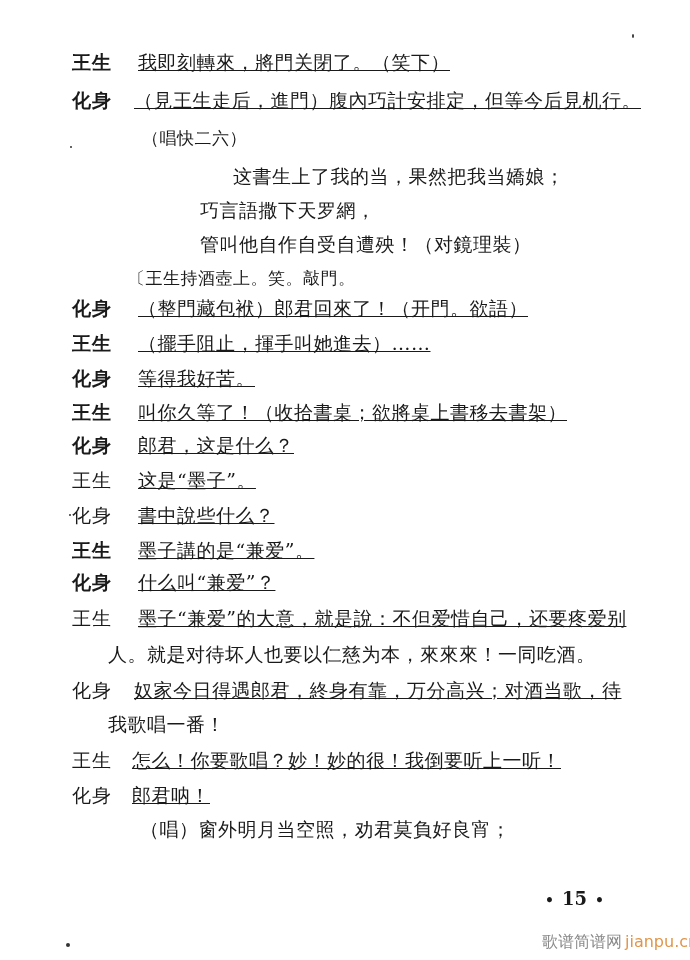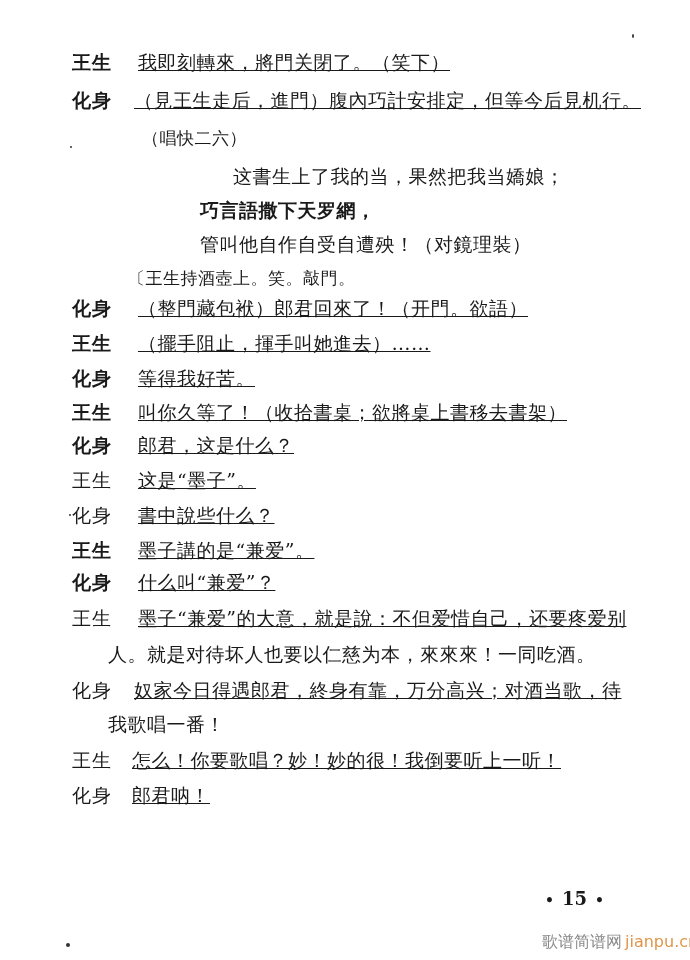--- a/index.html
+++ b/index.html
@@ -85,21 +85,21 @@
   </div>
 
   <div class="line" style="top:88px;">
     <span class="speaker">化身</span>
     <span class="speech" style="left:130px;">（見王生走后，進門）腹內巧計安排定，但等今后見机行。</span>
   </div>
 
   <div class="line stage" style="top:126px; left:138px;">（唱快二六）</div>
 
   <div class="line" style="top:164px; left:196px;margin-left:33px;">这書生上了我的当，果然把我当嬌娘；</div>
-  <div class="line" style="top:198px; left:196px;font-weight:bold;">巧言語撒下天罗網，</div>
+  <div class="line" style="top:198px; left:196px;">巧言語撒下天罗網，</div>
   <div class="line" style="top:232px; left:196px;">管叫他自作自受自遭殃！（对鏡理裝）</div>
 
   <div class="line stage" style="top:266px; left:124px;">〔王生持酒壺上。笑。敲門。</div>
 
   <div class="line" style="top:296px;">
     <span class="speaker">化身</span>
     <span class="speech">（整門藏包袱）郎君回來了！（开門。欲語）</span>
   </div>
 
   <div class="line" style="top:331px;">
@@ -159,20 +159,21 @@
   <div class="line" style="top:748px;">
     <span class="speaker" style="font-weight:normal;">王生</span>
     <span class="speech" style="left:128px;">怎么！你要歌唱？妙！妙的很！我倒要听上一听！</span>
   </div>
 
   <div class="line" style="top:783px;">
     <span class="speaker" style="font-weight:normal;">化身</span>
     <span class="speech" style="left:128px;">郎君呐！</span>
   </div>
 
+  <div class="line" style="top:817px; left:136px;">（唱）窗外明月当空照，劝君莫負好良宵；</div>
 
 
   <div class="page-number">
     <span class="dot">•</span><span>15</span><span class="dot">•</span>
   </div>
 
   <div class="watermark">
     <span>歌谱简谱网</span><span class="domain">jianpu.cn</span>
   </div>
 

